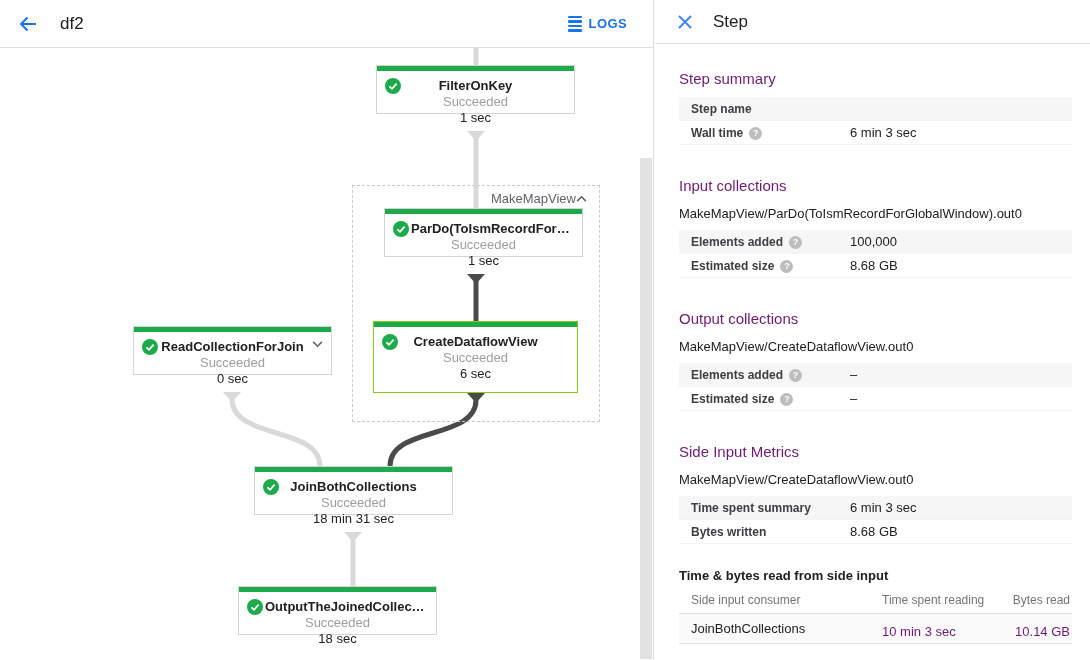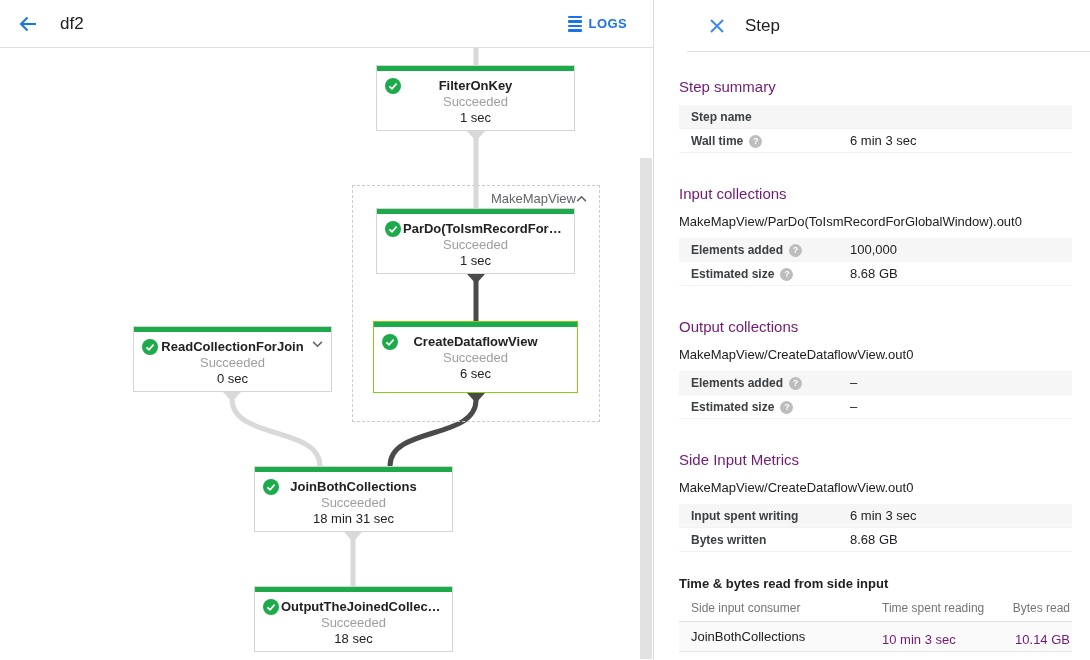--- a/index.html
+++ b/index.html
@@ -21,37 +21,37 @@
   .logs-icon i { display:block; width:14px; height:2.5px; background:#1a73e8; border-radius:1px; }
 
   .graph { position:relative; width:653px; height:611px; background:#fff; overflow:hidden; }
   .edges { position:absolute; left:0; top:0; }
 
   .group-box { position:absolute; left:352px; top:137px; width:248px; height:237px;
                border:1px dashed #c9cbcf; }
   .group-label { position:absolute; top:5px; right:10px; display:flex; align-items:center; gap:0;
                  font-size:13px; color:#5f6368; cursor:pointer; background:#fff; padding:0 2px; }
 
-  .node { position:absolute; width:199px; height:66px; background:#fff;
+  .node { position:absolute; width:199px; height:49px; background:#fff;
           border:1px solid #d5d5d5; text-align:center; font-size:13px; cursor:pointer; }
   .node .bar { height:5px; background:#1caa4b; }
   .node .nname { margin-top:7px; font-weight:bold; color:#212121; line-height:16px;
                  white-space:nowrap; overflow:hidden; padding:0 26px; }
   .node .nstatus { color:#9e9e9e; line-height:16px; }
   .node .ntime { color:#212121; line-height:16px; }
   .node .check { position:absolute; left:8px; top:12px; width:16px; height:16px; }
   .node .node-chevron { position:absolute; right:8px; top:14px; }
   .node.selected { width:205px; height:72px; border:1px solid #84cc16; }
 
   .vscrollbar { position:absolute; left:640px; top:110px; width:12px; height:502px;
                 background:#e2e2e2; cursor:pointer; }
 
   
   .right-panel { position:absolute; left:655px; top:0; width:435px; height:660px; background:#fff; }
-  .rp-header { height:52px; border-bottom:1px solid #e0e0e0; display:flex; align-items:center;margin-left:32px; }
+  .rp-header { height:44px; border-bottom:1px solid #e0e0e0; display:flex; align-items:center; }
   .close-btn { margin-left:18px; width:24px; height:24px; display:flex; align-items:center;
                justify-content:center; cursor:pointer; }
   .rp-title { margin-left:16px; font-size:17px; color:#212121; }
   .rp-body { padding:0 18px 0 24px; }
 
   .sec-heading { font-size:15px; color:#701a75; font-weight:normal; }
   .sec-sub { font-size:13px; color:#202124; margin:12px 0 9px; }
   .s1 { margin:26px 0 10px; }
   .s2 { margin-top:32px; }
 
@@ -133,21 +133,21 @@
         <div class="bar"></div>
         <svg class="check" viewBox="0 0 16 16">
           <circle cx="8" cy="8" r="8" fill="#1caa4b"></circle>
             <path d="M4.4 8.3 L7 10.8 L11.6 5.6" stroke="#fff" stroke-width="1.8" fill="none"></path>
         </svg>
         <div class="nname">FilterOnKey</div>
         <div class="nstatus">Succeeded</div>
         <div class="ntime">1 sec</div>
       </div>
 
-      <div class="node" style="left:376px;top:160px">
+      <div class="node" style="left:384px;top:160px">
         <div class="bar"></div>
         <svg class="check" viewBox="0 0 16 16">
           <circle cx="8" cy="8" r="8" fill="#1caa4b"></circle>
             <path d="M4.4 8.3 L7 10.8 L11.6 5.6" stroke="#fff" stroke-width="1.8" fill="none"></path>
         </svg>
         <div class="nname">ParDo(ToIsmRecordFor…</div>
         <div class="nstatus">Succeeded</div>
         <div class="ntime">1 sec</div>
       </div>
 
@@ -180,21 +180,21 @@
         <div class="bar"></div>
         <svg class="check" viewBox="0 0 16 16">
           <circle cx="8" cy="8" r="8" fill="#1caa4b"></circle>
             <path d="M4.4 8.3 L7 10.8 L11.6 5.6" stroke="#fff" stroke-width="1.8" fill="none"></path>
         </svg>
         <div class="nname">JoinBothCollections</div>
         <div class="nstatus">Succeeded</div>
         <div class="ntime">18 min 31 sec</div>
       </div>
 
-      <div class="node" style="left:254px;top:538px">
+      <div class="node" style="left:238px;top:538px">
         <div class="bar"></div>
         <svg class="check" viewBox="0 0 16 16">
           <circle cx="8" cy="8" r="8" fill="#1caa4b"></circle>
             <path d="M4.4 8.3 L7 10.8 L11.6 5.6" stroke="#fff" stroke-width="1.8" fill="none"></path>
         </svg>
         <div class="nname">OutputTheJoinedCollec…</div>
         <div class="nstatus">Succeeded</div>
         <div class="ntime">18 sec</div>
       </div>
 
@@ -259,21 +259,21 @@
             <span>Estimated size</span>
             <span class="help-icon"></span>
           </span>
         <span class="kv-value">–</span>
       </div>
 
       <h2 class="sec-heading s2">Side Input Metrics</h2>
       <div class="sec-sub">MakeMapView/CreateDataflowView.out0</div>
       <div class="kv-row alt">
         <span class="kv-label">
-            <span>Input spent writing</span>
+            <span>Time spent summary</span>
           </span>
         <span class="kv-value">6 min 3 sec</span>
       </div>
       <div class="kv-row">
         <span class="kv-label">
             <span>Bytes written</span>
           </span>
         <span class="kv-value">8.68 GB</span>
       </div>
 

